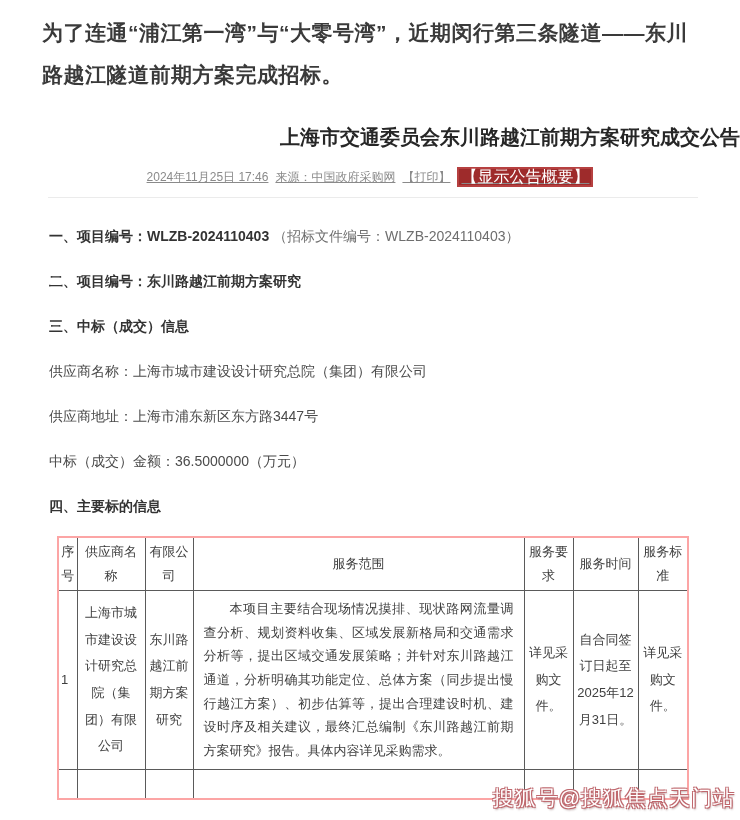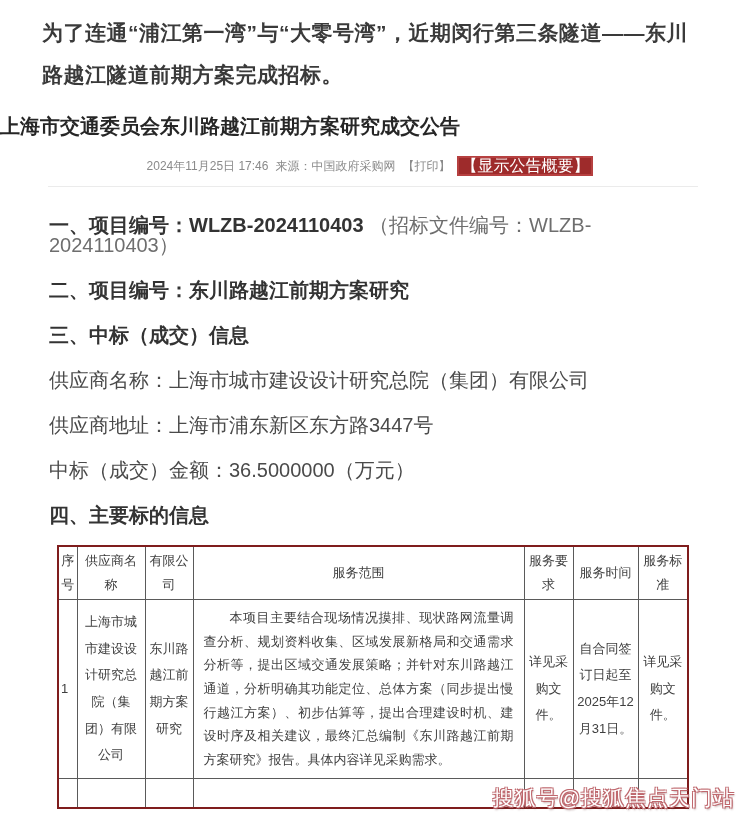--- a/index.html
+++ b/index.html
@@ -14,68 +14,69 @@
   }
   .intro {
     margin: 12px 36px 0 42px;
     font-size: 21px;
     line-height: 2.0;
     font-weight: 600;
     color: #3a3a3a;
     letter-spacing: 0.5px;
   }
   .doc-title {
-    margin-top: 17px;
-    text-align: left;
+    margin-top: 28px;
+    text-align: right;
     font-size: 20px;
     font-weight: 700;
     color: #262626;
   }
   .meta {
     margin-top: 16px;
     display: flex;
     justify-content: center;
     align-items: center;
     gap: 7px;
     font-size: 12px;
     color: #8a8a8a;
+    text-decoration: underline;
   }
   .badge {
     display: inline-block;
     background: #9e2b2b;
     color: #ffffff;
     border: 2px solid #b64040;
     padding: 1px 2px;
     font-size: 16px;
     line-height: 14px;
     cursor: pointer;
   }
   .print-btn { cursor: pointer; }
   .divider {
     border: none;
     border-top: 1px solid #ebebeb;
     margin: 10px 42px 0 48px;
   }
   .sec {
     margin-left: 49px;
     margin-right: 40px;
-    font-size: 20px;
+    font-size: 14px;
     line-height: 20px;
     color: #4a4a4a;
   }
   .sec.first { margin-top: 28px; }
   .sec + .sec { margin-top: 25px; }
   .bold { font-weight: 700; color: #333333; }
   .note { color: #6e6e6e; }
   table.bid-table {
     margin: 20px 0 0 57px;
     width: 630px;
     table-layout: fixed;
     border-collapse: collapse;
-    border: 2px solid #7f1d1d;
+    border: 2px solid #fca5a5;
     font-size: 13px;
     color: #3f3f3f;
   }
   table.bid-table th, table.bid-table td {
     border: 1px solid #5a5a5a;
     font-weight: 400;
     vertical-align: middle;
   }
   table.bid-table th {
     height: 52px;

